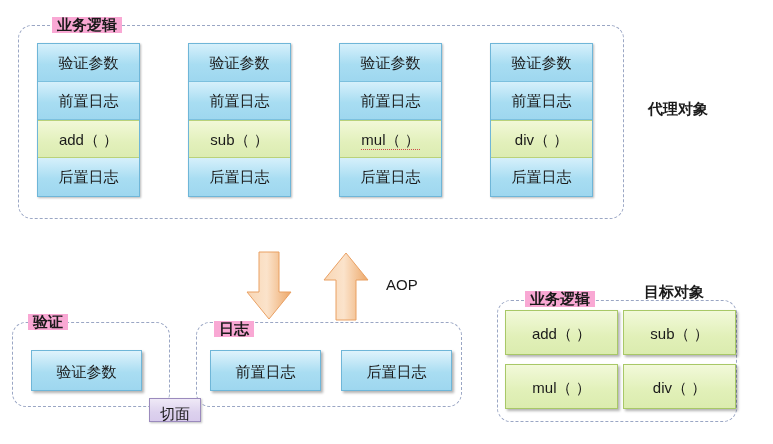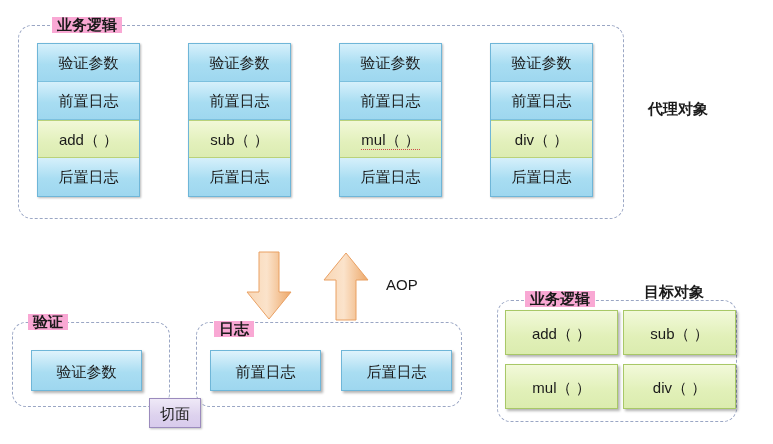--- a/index.html
+++ b/index.html
@@ -183,21 +183,21 @@
   <div class="group-label" style="left:28px; top:314px;">验证</div>
 
   <div class="box blue" style="left:31px; top:350px; width:111px; height:41px; line-height:41px;">验证参数</div>
 
   <div class="group-box" style="left:196px; top:322px; width:266px; height:85px;"></div>
   <div class="group-label" style="left:214px; top:321px;">日志</div>
 
   <div class="box blue" style="left:210px; top:350px; width:111px; height:41px; line-height:41px;">前置日志</div>
   <div class="box blue" style="left:341px; top:350px; width:111px; height:41px; line-height:41px;">后置日志</div>
 
-  <div class="box purple" style="left:149px; top:398px; width:52px; height:30px; line-height:30px;">切面</div>
+  <div class="box purple" style="left:149px; top:398px; width:52px; height:24px; line-height:30px;">切面</div>
 
   <div class="plain-label" style="left:644px; top:255px;margin-top:28px;">目标对象</div>
 
   <div class="group-box" style="left:497px; top:300px; width:240px; height:122px;"></div>
   <div class="group-label" style="left:525px; top:291px;">业务逻辑</div>
 
   <div class="box green" style="left:505px; top:310px; width:113px; height:45px; line-height:45px;">add（ ）</div>
   <div class="box green" style="left:623px; top:310px; width:113px; height:45px; line-height:45px;">sub（ ）</div>
   <div class="box green" style="left:505px; top:364px; width:113px; height:45px; line-height:45px;">
     <span class="u">mul（ ）</span>

